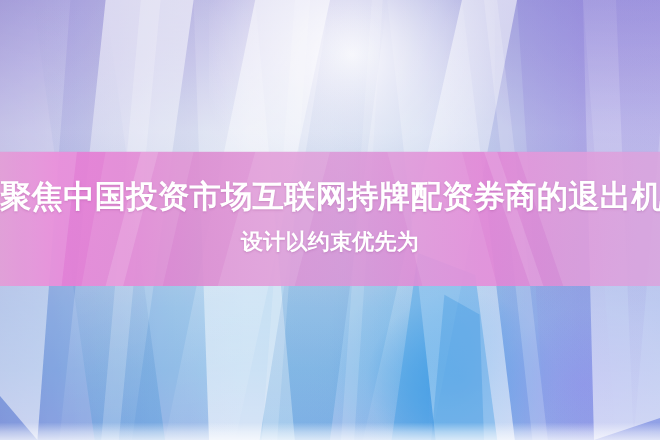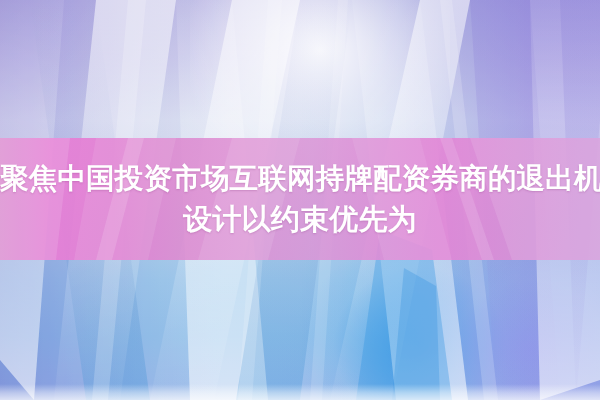--- a/index.html
+++ b/index.html
@@ -150,21 +150,21 @@
     color: #ffffff;
     font-weight: bold;
     font-size: 29px;
     line-height: 41px;
     letter-spacing: .2px;
     text-shadow: 0 1px 2px rgba(140,60,130,.28);
     font-family: "DejaVu Sans", "Liberation Sans", sans-serif;
     white-space: nowrap;
   }
   .title-line-1 { font-size: 28.5px; }
-  .title-line-2 { font-size: 29px; }
+  .title-line-2 { font-size: 20px; }
 
   
   .watermark-strip {
     position: absolute;
     left: 0;
     right: 0;
     bottom: 0;
     height: 16px;
     background: linear-gradient(
       to bottom,

